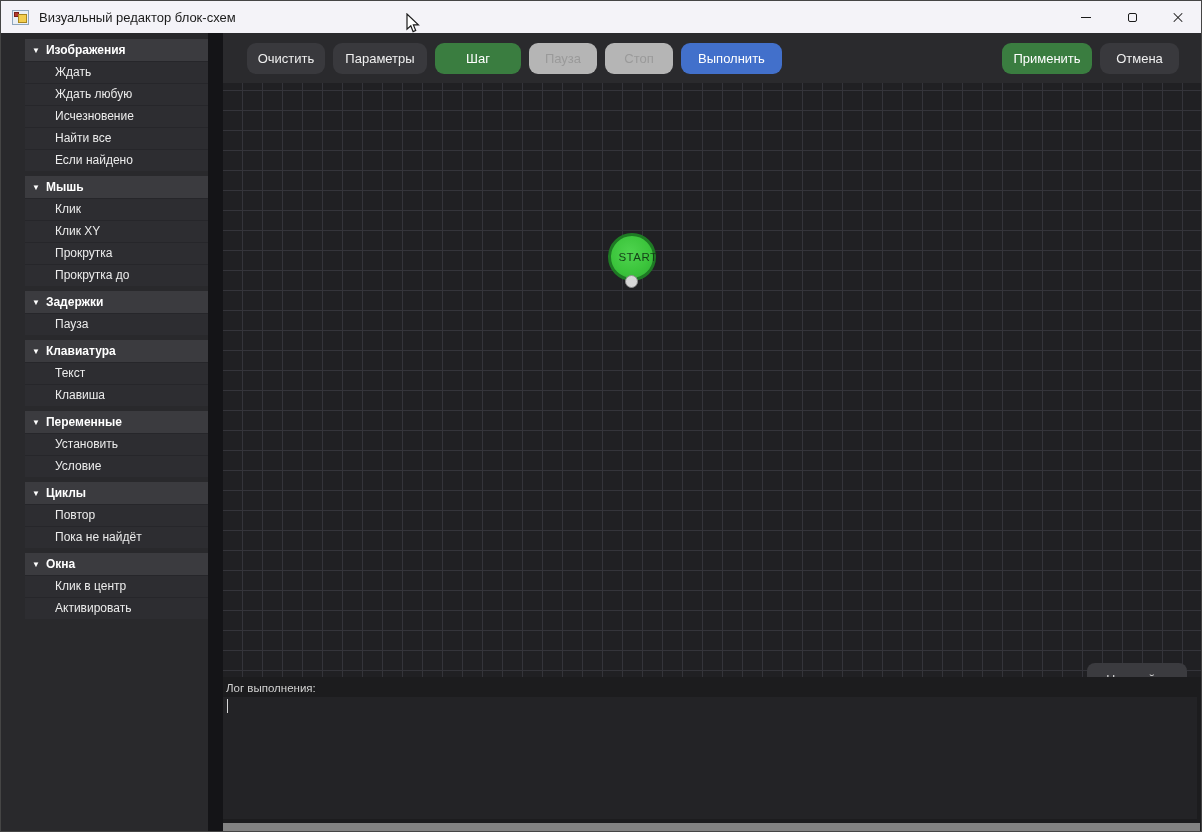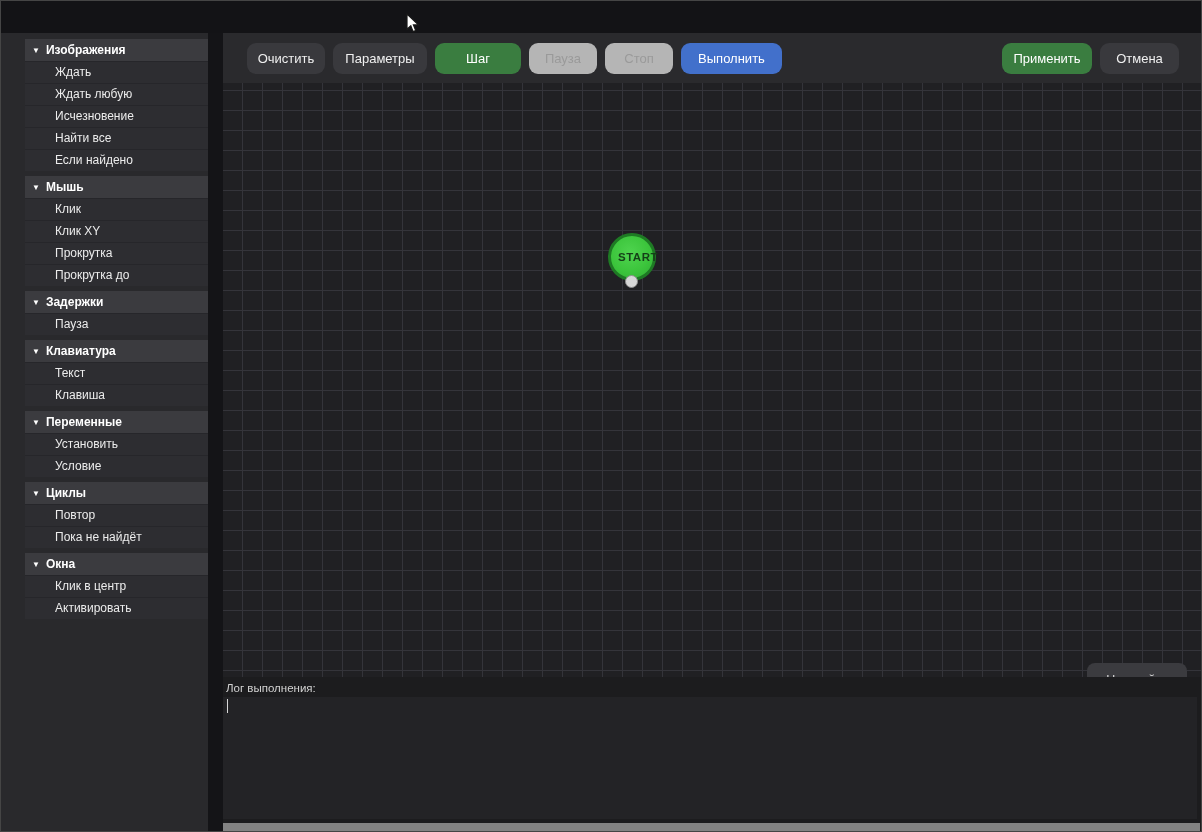--- a/index.html
+++ b/index.html
@@ -43,39 +43,57 @@
   .tb.disabled { background:#b5b5b5; color:#9a9a9a; cursor:default; }
   .spacer { flex:1; }
   .tb.last { margin-right:0; }
 
   .canvas { position:absolute; left:0; top:50px; width:980px; height:594px; background:#202023;
     background-image:linear-gradient(to right,#34343a 1px,transparent 1px),linear-gradient(to bottom,#34343a 1px,transparent 1px);
     background-size:20px 20px; background-position:19px 7px; }
   .start-node { position:absolute; left:385px; top:150px; width:48px; height:48px; border-radius:50%;
     background:radial-gradient(circle at 45% 40%, #4fd44f 0%, #3cc53c 55%, #2fae33 100%);
     border:3px solid #1e7a24; display:flex; align-items:center; justify-content:center; cursor:grab; }
-  .start-label { font-size:11.5px; font-weight:bold; color:#153f18; letter-spacing:.5px;padding-left:12px; }
+  .start-label { font-size:11.5px; font-weight:normal; color:#153f18; letter-spacing:.5px;padding-left:12px; }
   .node-port { position:absolute; left:402px; top:192px; width:13px; height:13px; border-radius:50%; background:#d7d7d7; border:1px solid #8f8f8f; }
   .settings-btn { position:absolute; left:864px; top:580px; width:100px; height:33px; background:#3b3b3f; color:#d9d9d9;
     border:none; border-radius:8px; font-family:inherit; font-size:12.5px; cursor:pointer; }
 
   .logpanel { position:absolute; left:0; top:644px; width:980px; height:156px; background:#1c1c1e;text-align:center; }
   .log-label { position:absolute; left:3px; top:5px; font-size:11.5px; color:#d2d2d2; }
   .log-text { position:absolute; left:0; top:20px; width:974px; height:122px; background:#232326; }
   .caret { position:absolute; left:4px; top:2px; width:1px; height:14px; background:#d8d8d8; }
   .hscroll { position:absolute; left:0; top:146px; width:977px; height:8px; background:#838383; }
 
   
   .cursor { position:absolute; left:405px; top:12px; pointer-events:none; }
 </style>
 </head>
 <body>
 
 <div class="window">
 
+  <div class="titlebar">
+    <div class="app-icon">
+      <div class="sq-red"></div>
+      <div class="sq-yellow"></div>
+    </div>
+    <div class="title-text">Визуальный редактор блок-схем</div>
+    <div class="win-controls">
+      <div class="win-btn">
+          <span class="glyph-min"></span>
+        </div>
+      <div class="win-btn">
+          <span class="glyph-max"></span>
+        </div>
+      <div class="win-btn">
+          <span class="glyph-close"></span>
+        </div>
+    </div>
+  </div>
 
   <div class="sidebar">
 
     <div class="group">
       <div class="group-header"><span class="tri">▼</span><span>Изображения</span></div>
       <div class="group-item">Ждать</div>
       <div class="group-item">Ждать любую</div>
       <div class="group-item">Исчезновение</div>
       <div class="group-item">Найти все</div>
       <div class="group-item">Если найдено</div>

